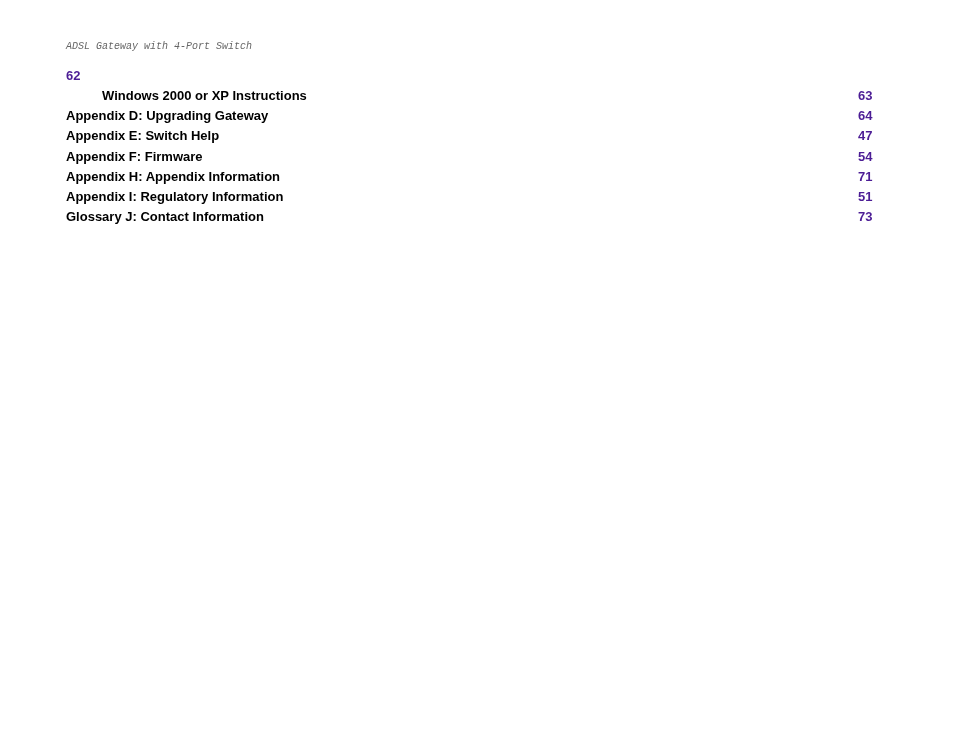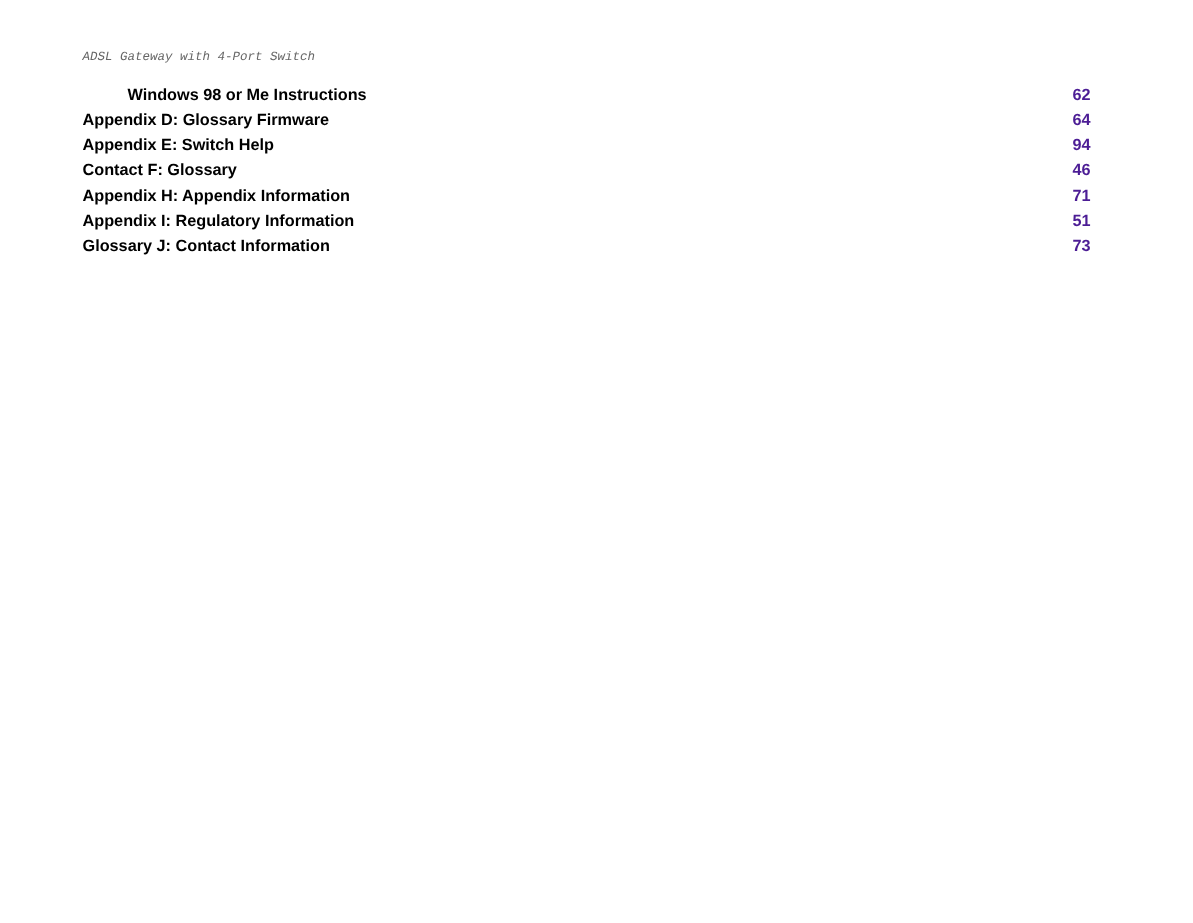--- a/index.html
+++ b/index.html
@@ -60,34 +60,37 @@
       text-align: left;
     }
   </style>
 </head>
 <body>
 
 <div class="page-header">ADSL Gateway with 4-Port Switch</div>
 
 <div class="toc-container">
 <div class="toc-entry indented">
-      <span class="entry-title">Windows 98 or Me Instructions</span>
       <span class="entry-page">62</span>
     </div>
+    <div class="toc-entry indented">
+      <span class="entry-title">Windows 2000 or XP Instructions</span>
+      <span class="entry-page">63</span>
+    </div>
     <div class="toc-entry">
-      <span class="entry-title">Appendix D: Glossary Firmware</span>
+      <span class="entry-title">Appendix D: Upgrading Gateway</span>
       <span class="entry-page">64</span>
     </div>
     <div class="toc-entry">
       <span class="entry-title">Appendix E: Switch Help</span>
-      <span class="entry-page">94</span>
+      <span class="entry-page">47</span>
     </div>
     <div class="toc-entry">
-      <span class="entry-title">Contact F: Glossary</span>
-      <span class="entry-page">46</span>
+      <span class="entry-title">Appendix F: Firmware</span>
+      <span class="entry-page">54</span>
     </div>
     <div class="toc-entry">
       <span class="entry-title">Appendix H: Appendix Information</span>
       <span class="entry-page">71</span>
     </div>
     <div class="toc-entry">
       <span class="entry-title">Appendix I: Regulatory Information</span>
       <span class="entry-page">51</span>
     </div>
     <div class="toc-entry">

